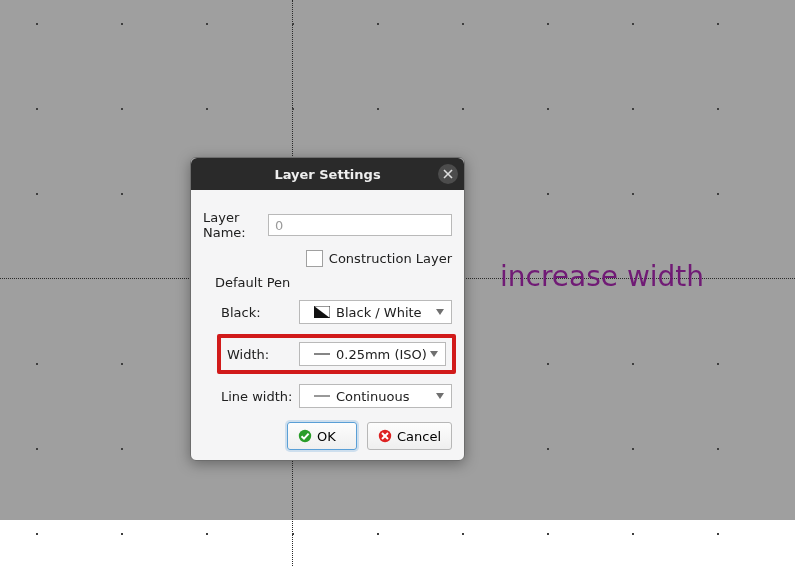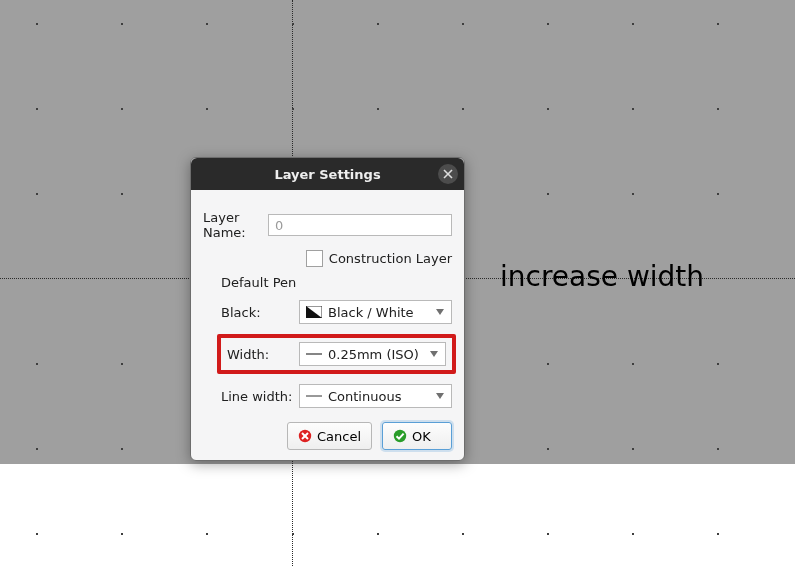--- a/index.html
+++ b/index.html
@@ -8,21 +8,21 @@
     width: 795px;
     height: 566px;
     font-family: "DejaVu Sans", "Liberation Sans", Arial, sans-serif;
     font-size: 13px;
     color: #202020;
     overflow: hidden;
   }
   .canvas {
     position: relative;
     width: 795px;
-    height: 464px;
+    height: 520px;
     background: #9f9f9f;
   }
   
   .dot { position:absolute; width:2px; height:2px; background:#3e3e3e; }
   
   .dline-h { position:absolute; height:0; border-top:1px dotted #2a2a2a; left:0; width:795px; }
   .dline-v { position:absolute; width:0; border-left:1px dotted #2a2a2a; top:0; height:566px; }
 
   .dialog {
     position: absolute;
@@ -72,30 +72,30 @@
     background:#fff;
     color:#9a9a9a;
     padding:0 6px;
     font: inherit;
     box-sizing:border-box;
   }
   .check-row { margin:6px 0 8px 98px; display:flex; align-items:center;justify-content:flex-end; }
   .check {
     width:15px; height:15px; border:1px solid #a0a0a0; background:#fff; margin-right:6px;
   }
-  .section-label { margin:4px 0 4px 18px; }
+  .section-label { margin:4px 0 4px 12px; }
 
   .combo {
     flex:1;
     height:24px;
     border:1px solid #b9b9b9;
     background:#fff;
     display:flex;
     align-items:center;
-    padding:0 4px 0 6px;
+    padding:0 4px 0 14px;
     box-sizing:border-box;
     position:relative;
   }
   .combo .preview {
     width:16px; height:12px; margin-right:6px; flex:0 0 auto;
     display:inline-flex; align-items:center; justify-content:center;
   }
   .combo .text { flex:1; font-size:13px; }
   .combo .caret {
     width:14px; display:flex; align-items:center; justify-content:center;
@@ -134,21 +134,21 @@
   .btn.primary {
     border-color:#5a9fd6;
     box-shadow:0 0 0 2px rgba(90,159,214,0.25);
   }
   .btn svg { display:block; }
 
   .annotation {
     position:absolute;
     left:500px;
     top:260px;
-    color:#000000;
+    color:#701a75;
     font-size:28px;
     letter-spacing:0px;
     font-weight:400;
   }
 </style>
 </head>
 <body>
 
 <div class="canvas">
 
@@ -279,34 +279,34 @@
             <span class="caret">
               <svg width="8" height="6" viewBox="0 0 8 6">
                   <path d="M0 0 L8 0 L4 6 Z" fill="#707070"></path>
                 </svg>
             </span>
           </div>
         </div>
       </div>
 
       <div class="btnbar">
+        <button class="btn primary">
+          <svg width="14" height="14" viewBox="0 0 14 14">
+            <circle cx="7" cy="7" r="6.2" fill="#2a9d2a"></circle>
+            <path d="M3.5 7.2 L6 9.6 L10.6 4.6" stroke="#fff" stroke-width="2" fill="none"></path>
+          </svg>
+          <span>OK</span>
+        </button>
         <button class="btn">
           <svg width="14" height="14" viewBox="0 0 14 14">
             <circle cx="7" cy="7" r="6.2" fill="#d22"></circle>
             <line x1="4" y1="4" x2="10" y2="10" stroke="#fff" stroke-width="2"></line>
             <line x1="10" y1="4" x2="4" y2="10" stroke="#fff" stroke-width="2"></line>
           </svg>
           <span>Cancel</span>
         </button>
-        <button class="btn primary">
-          <svg width="14" height="14" viewBox="0 0 14 14">
-            <circle cx="7" cy="7" r="6.2" fill="#2a9d2a"></circle>
-            <path d="M3.5 7.2 L6 9.6 L10.6 4.6" stroke="#fff" stroke-width="2" fill="none"></path>
-          </svg>
-          <span>OK</span>
-        </button>
       </div>
     </div>
   </div>
 
   <div class="annotation">increase width</div>
 
 </div>
 
 </body></html>

